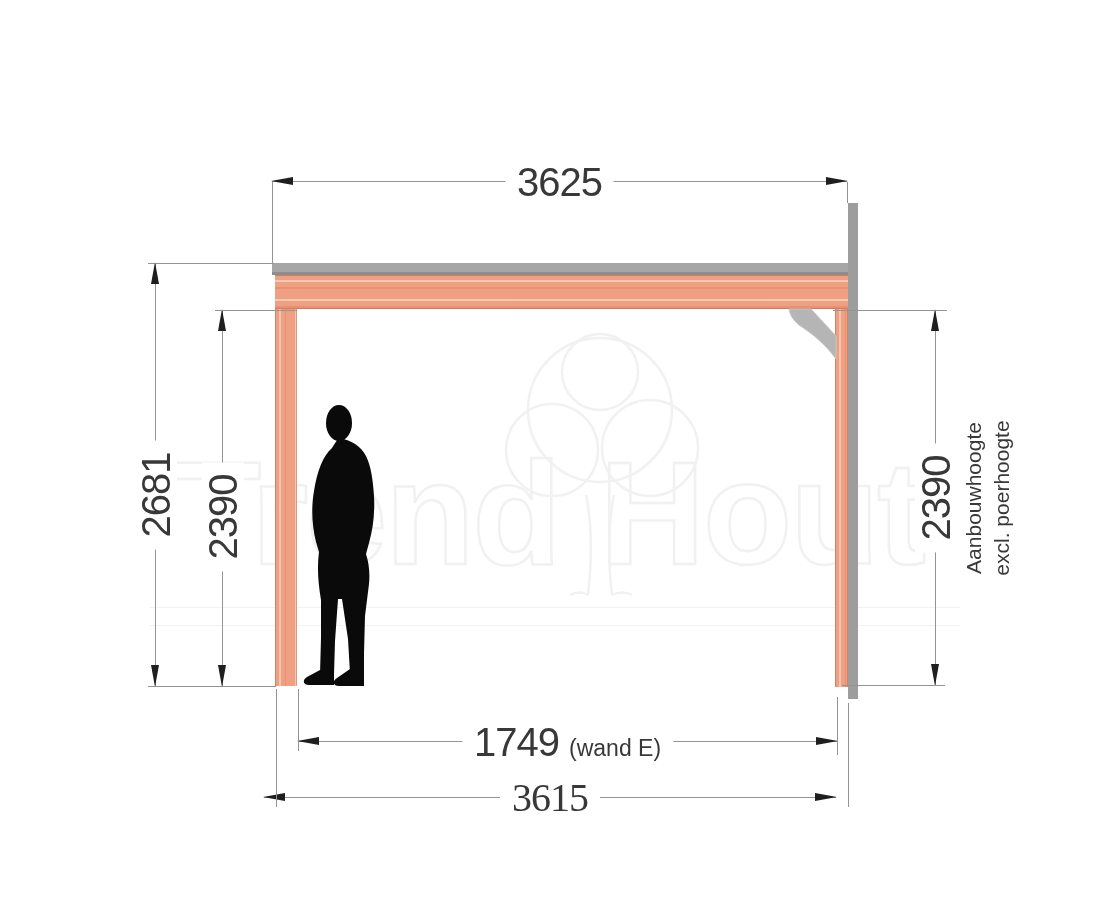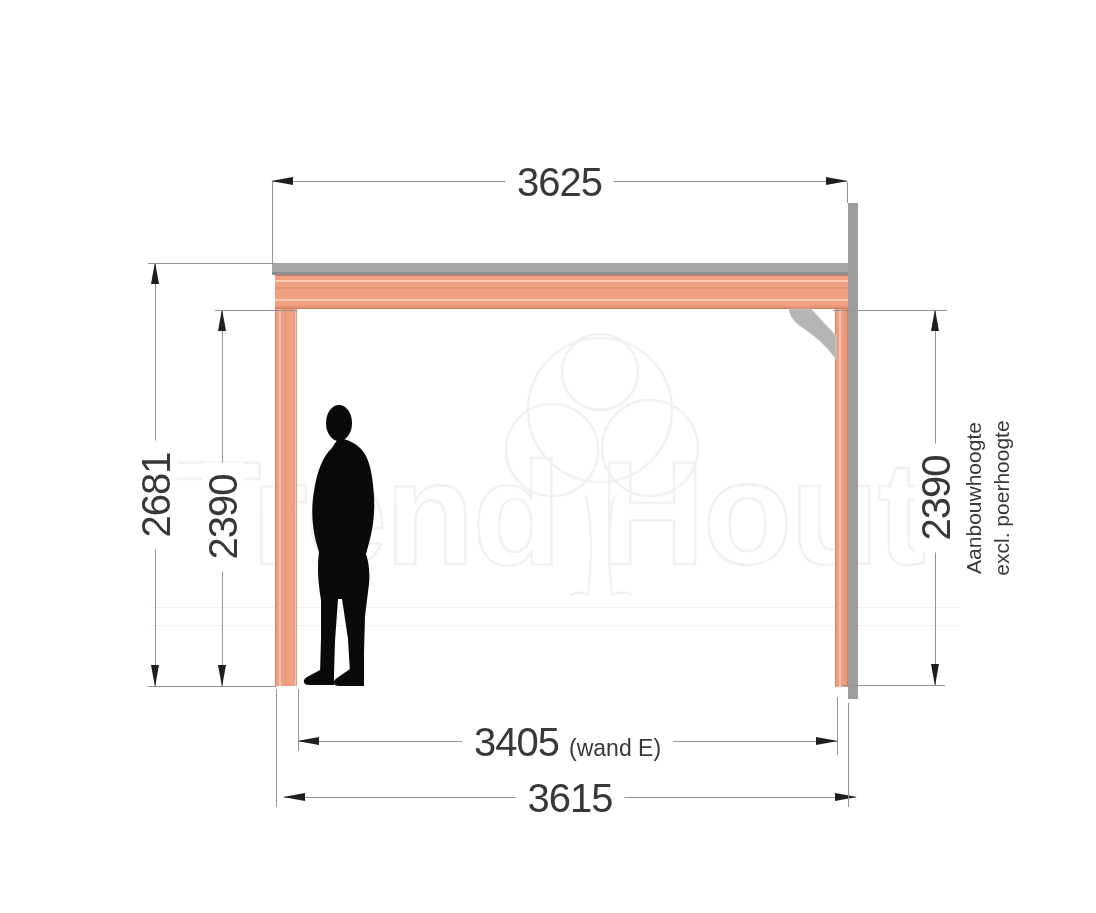--- a/index.html
+++ b/index.html
@@ -127,27 +127,27 @@
   <div class="ext h" style="left:842px;top:685px;width:103px;"></div>
 
   <div class="side-note">
     <div>Aanbouwhoogte</div>
     <div>excl. poerhoogte</div>
   </div>
 
   <div class="dim-h" style="left:298px;top:741px;width:539px;">
     <i class="arr a-left"></i>
     <i class="arr a-right"></i>
-    <span class="lbl lbl-h"><span>3405</span>
+    <span class="lbl lbl-h"><span>1749</span>
       <span class="suffix">(wand E)</span></span>
   </div>
   <div class="ext v" style="left:298px;top:689px;height:62px;"></div>
   <div class="ext v" style="left:837px;top:697px;height:58px;"></div>
 
-  <div class="dim-h" style="left:284px;top:797px;width:572px;">
+  <div class="dim-h" style="left:264px;top:797px;width:572px;font-family:Liberation Serif, serif;">
     <i class="arr a-left"></i>
     <i class="arr a-right"></i>
     <span class="lbl lbl-h">3615</span>
   </div>
   <div class="ext v" style="left:276px;top:689px;height:118px;"></div>
   <div class="ext v" style="left:848px;top:703px;height:104px;"></div>
 
 </div>
 
 </body></html>

